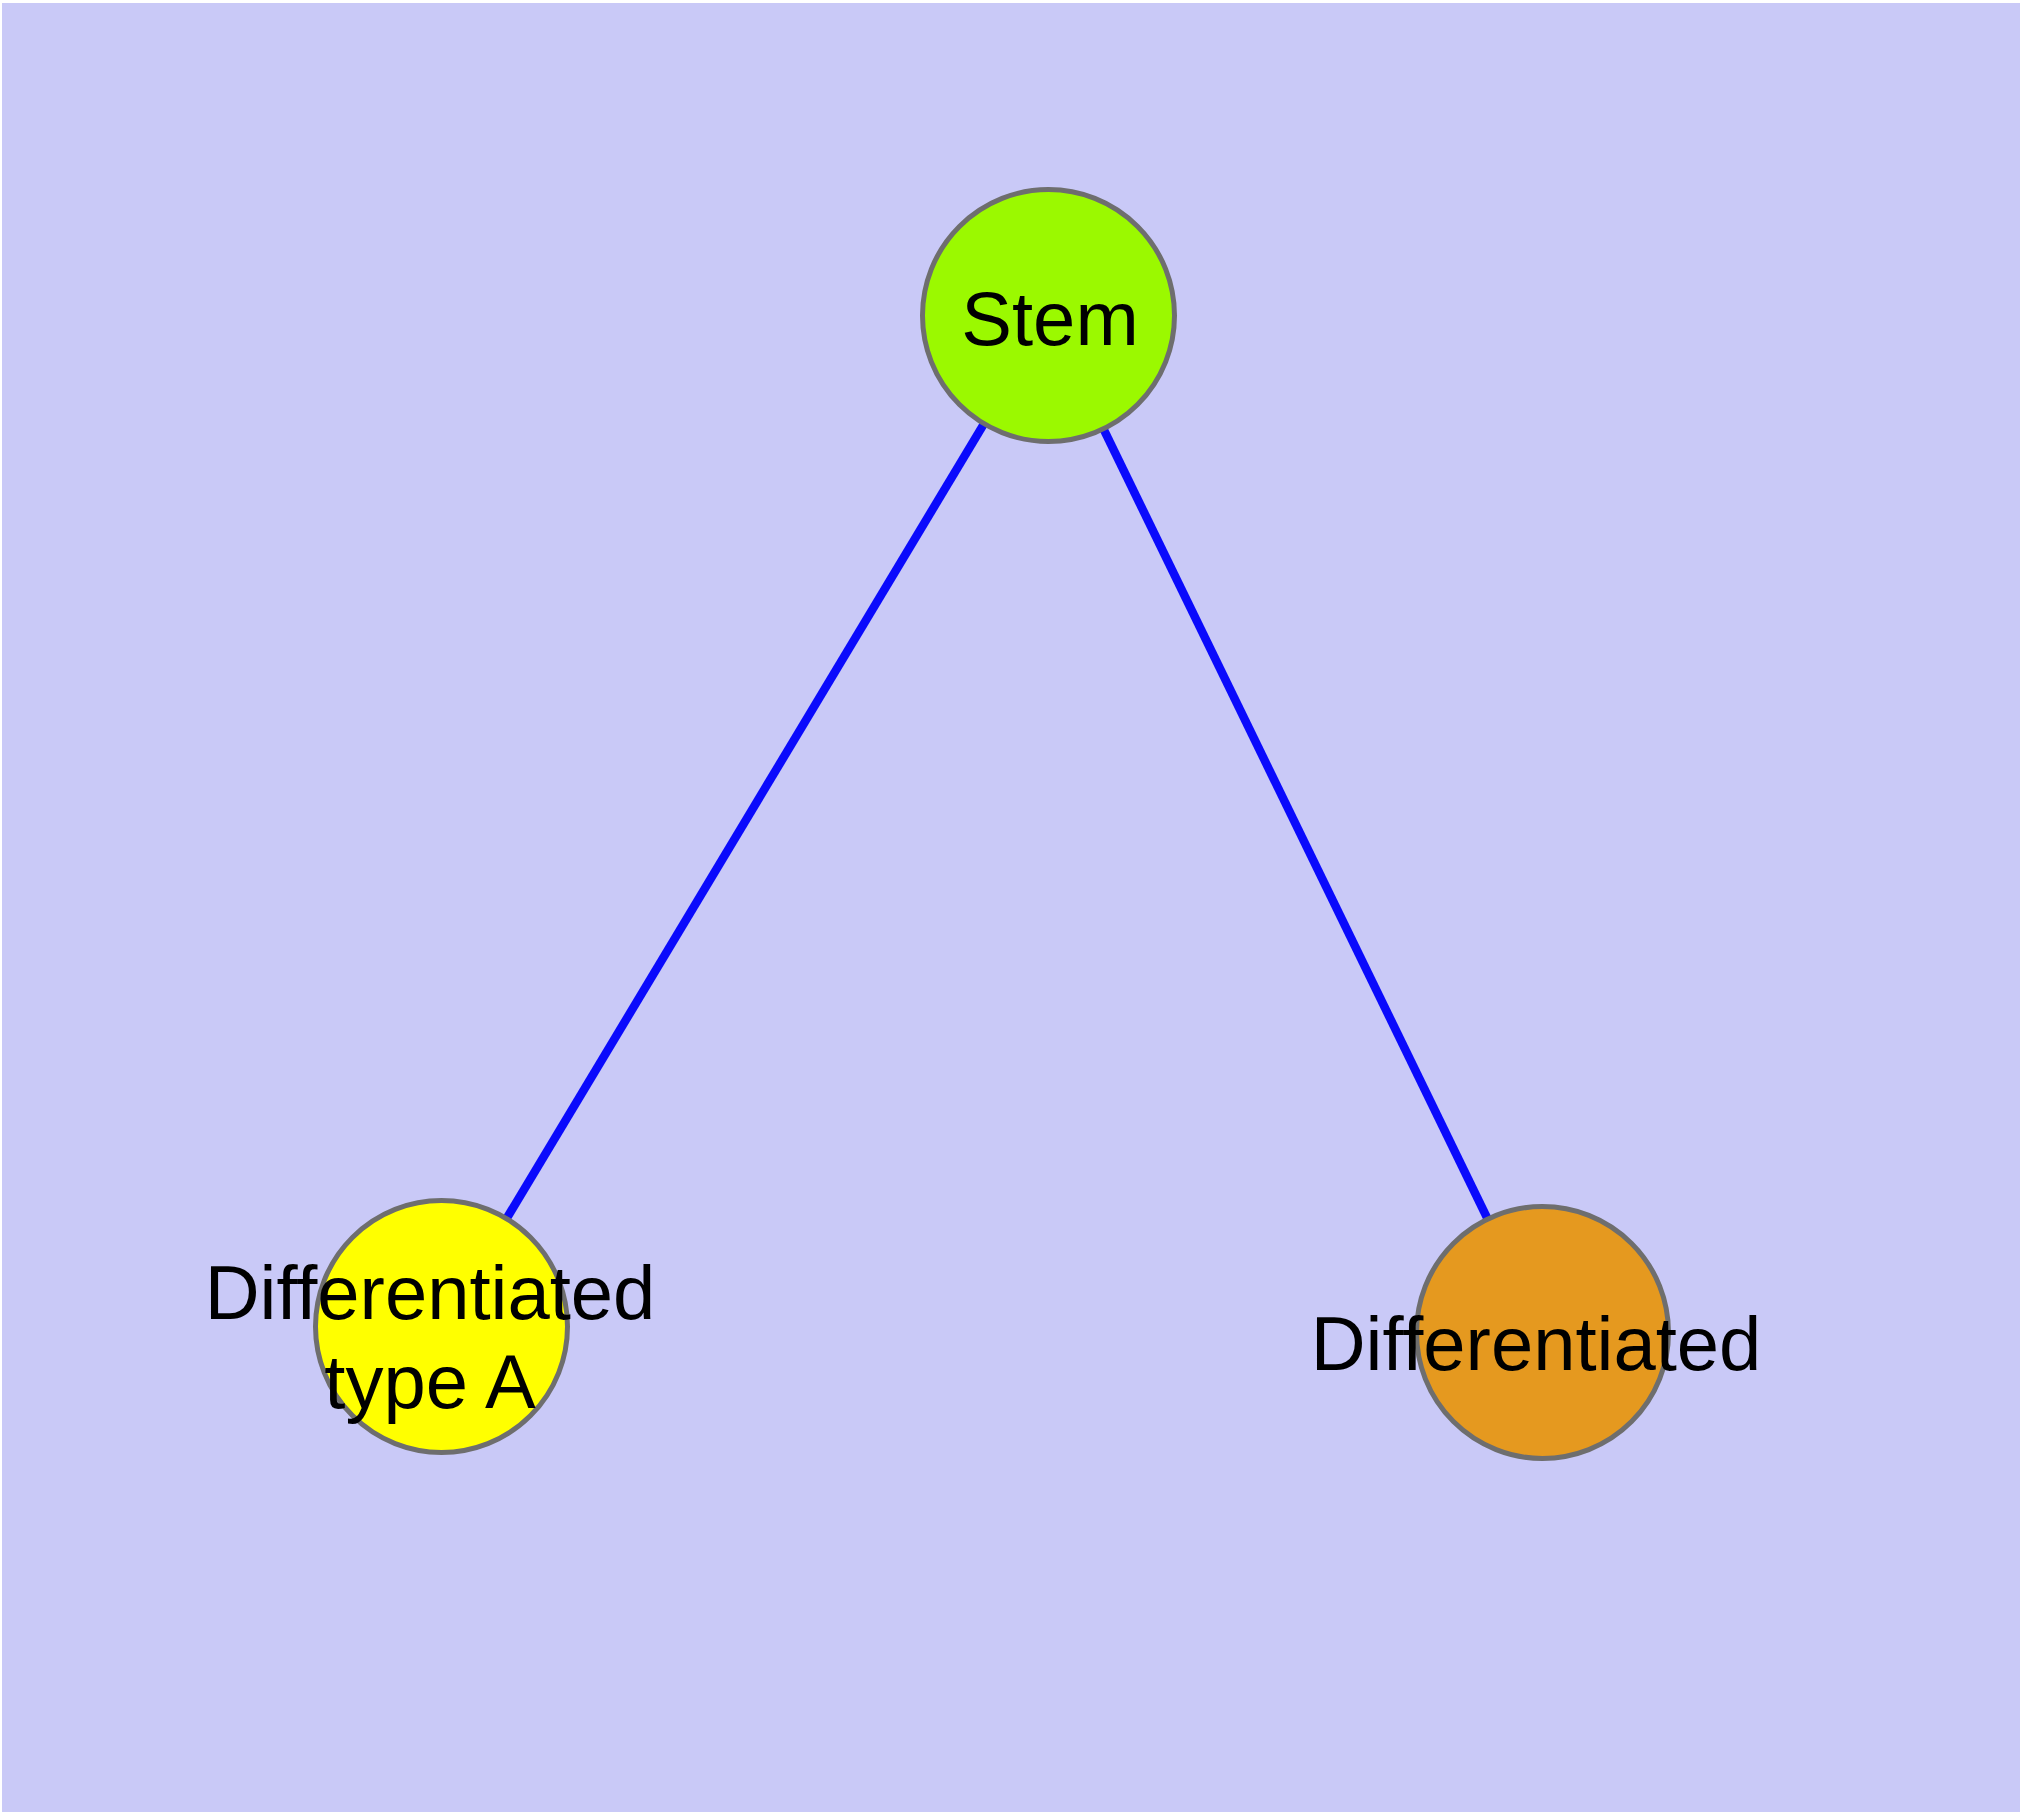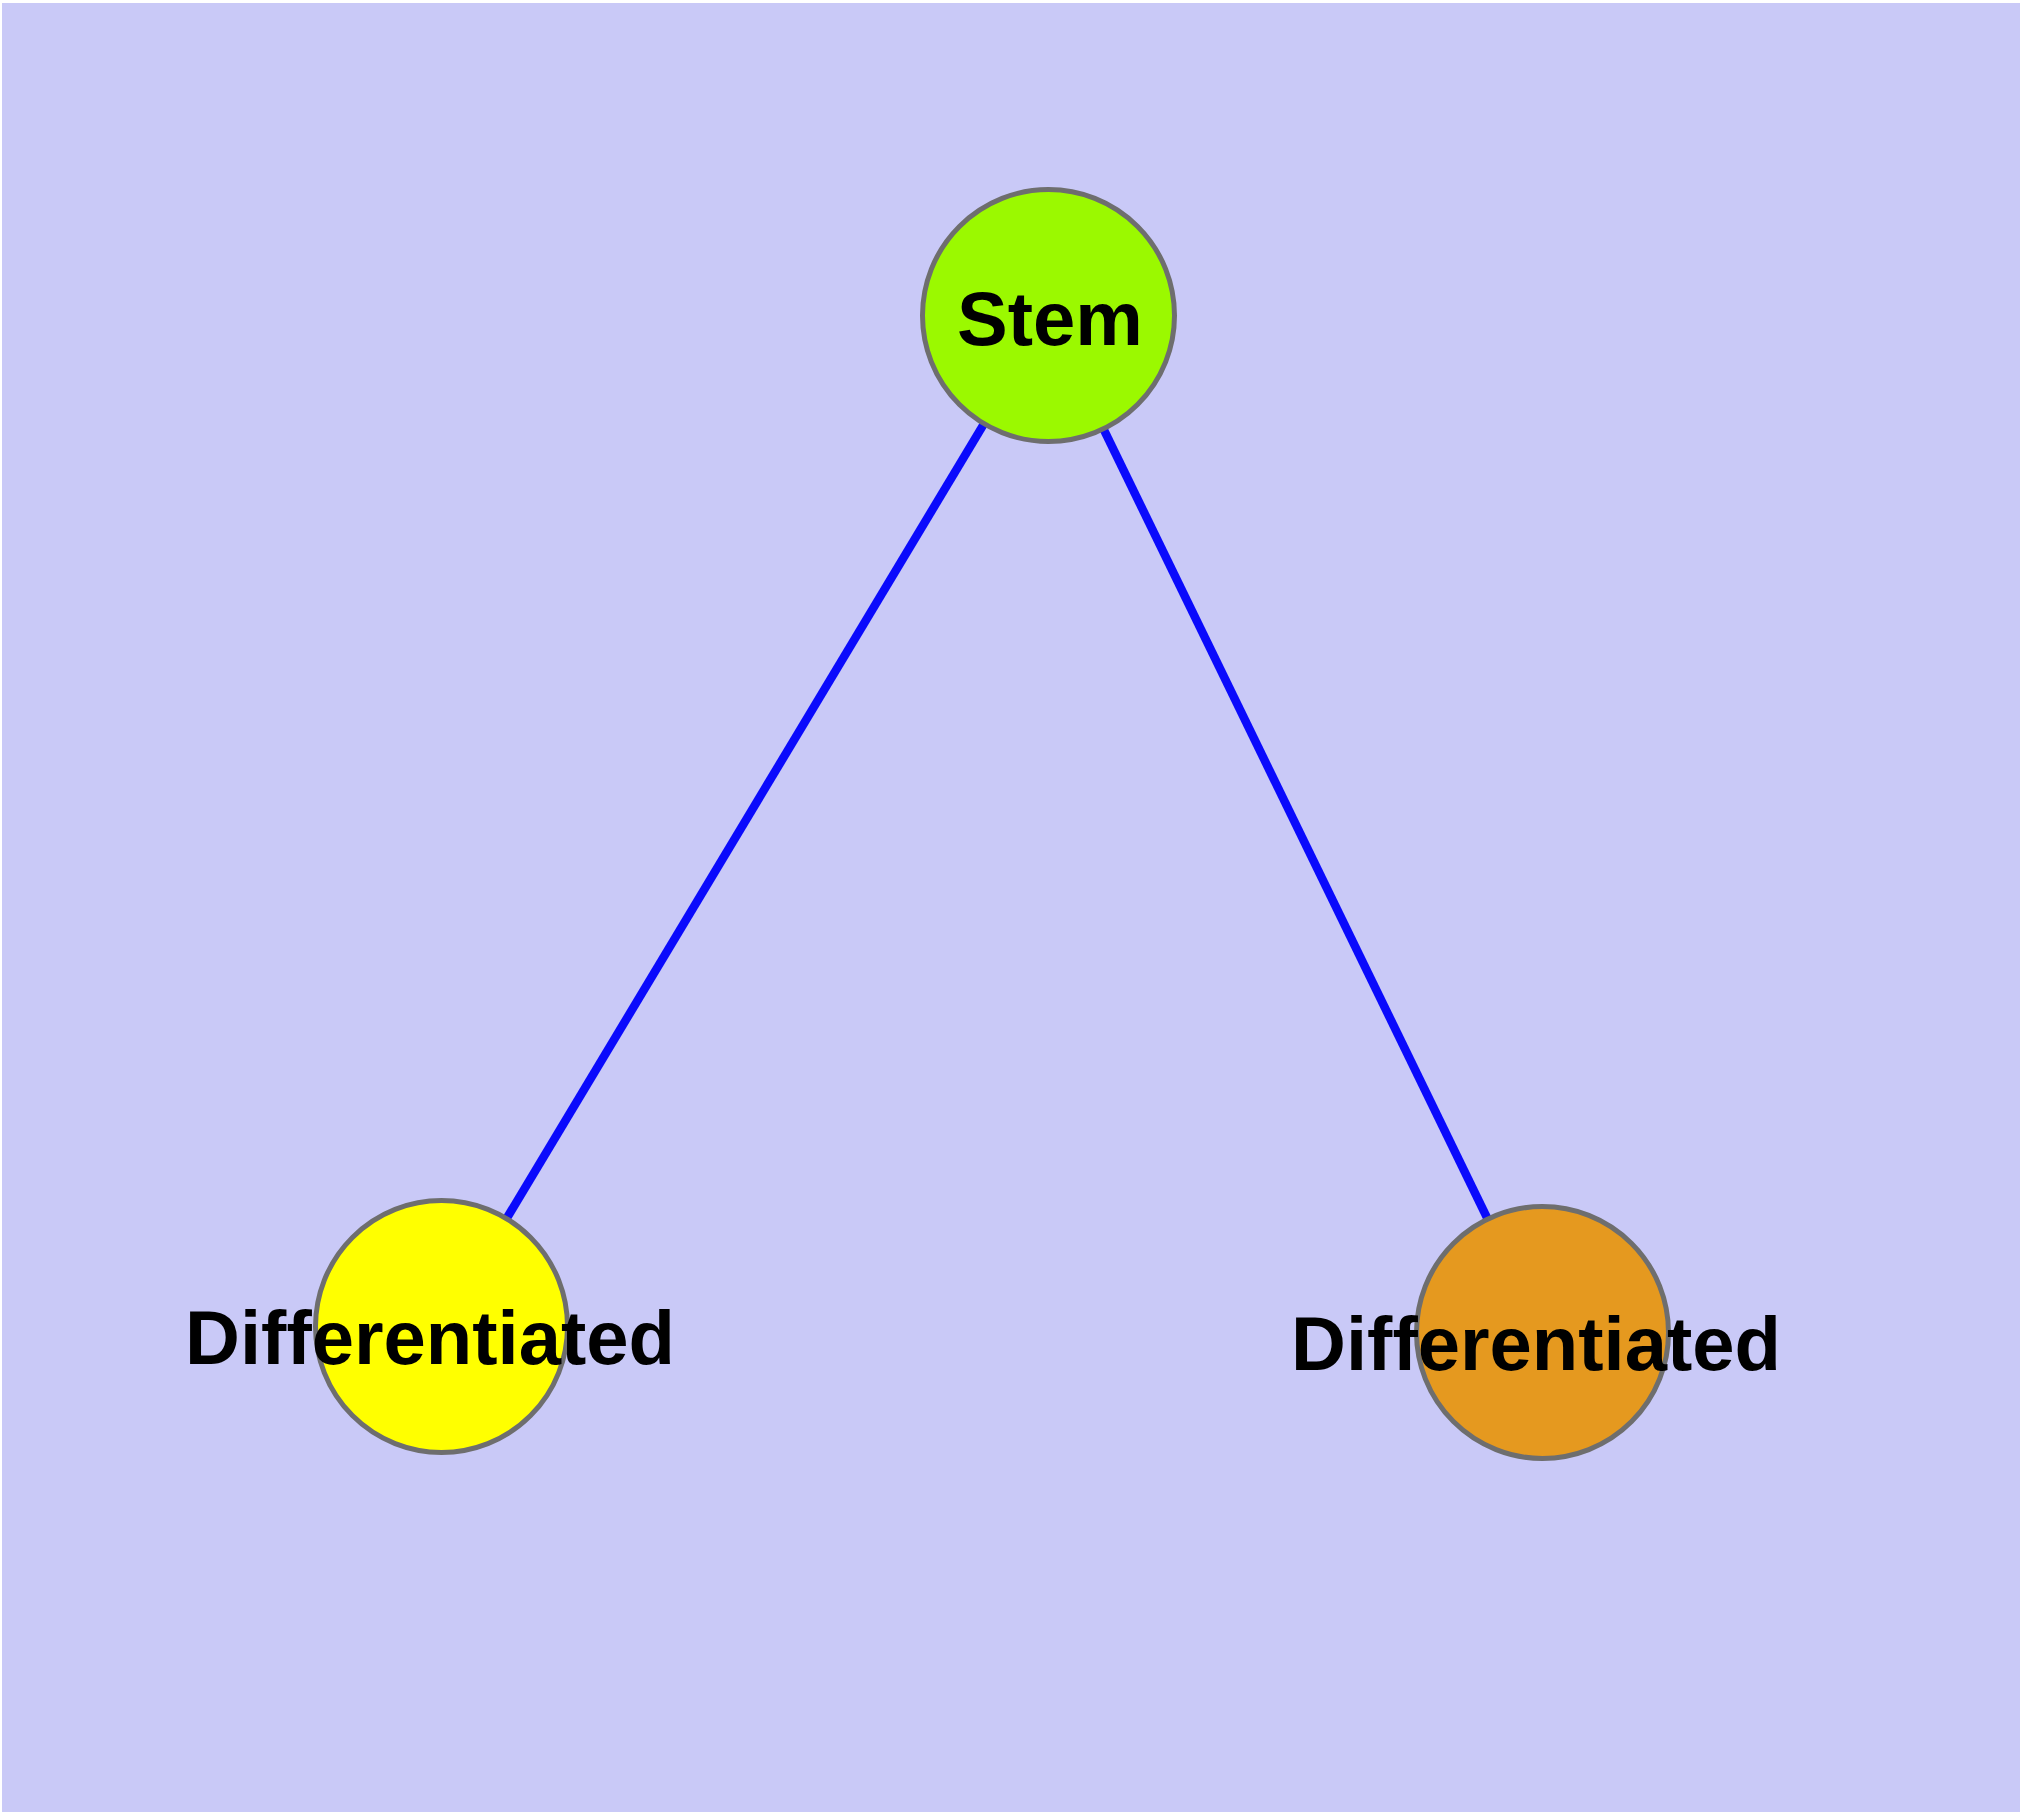--- a/index.html
+++ b/index.html
@@ -38,21 +38,21 @@
     width: 257px;
     height: 257px;
     box-sizing: border-box;
     border: 5.1px solid #6e6e6e;
     border-radius: 50%;
   }
   .node-label {
     position: absolute;
     transform: translate(-50%, -50%);
     font-size: 76px;
-    font-weight: bold;
+    font-weight: normal;
     line-height: 89px;
     color: #000000;
     text-align: center;
     white-space: nowrap;
     letter-spacing: 0;
   }
 </style>
 </head>
 <body>
 
@@ -70,20 +70,21 @@
   <div class="node" style="left: 313px; top: 1198px; background-color: rgb(255, 255, 0); border-color: rgb(110, 110, 110);"></div>
 
   <div class="node" style="left: 1414px; top: 1204px; background-color: rgb(229, 153, 31); border-color: rgb(110, 110, 110);"></div>
 
   <div class="node-label" style="left: 1050px; top: 318px; color: rgb(0, 0, 0);">
     <span>Stem</span>
   </div>
 
   <div class="node-label" style="left: 430px; top: 1337px; color: rgb(0, 0, 0);">
     <div>Differentiated</div>
+    <div>type A</div>
   </div>
 
   <div class="node-label" style="left: 1536px; top: 1343px; color: rgb(0, 0, 0);">
     <div>Differentiated</div>
   </div>
 
 </div>
 
 
 </body></html>

